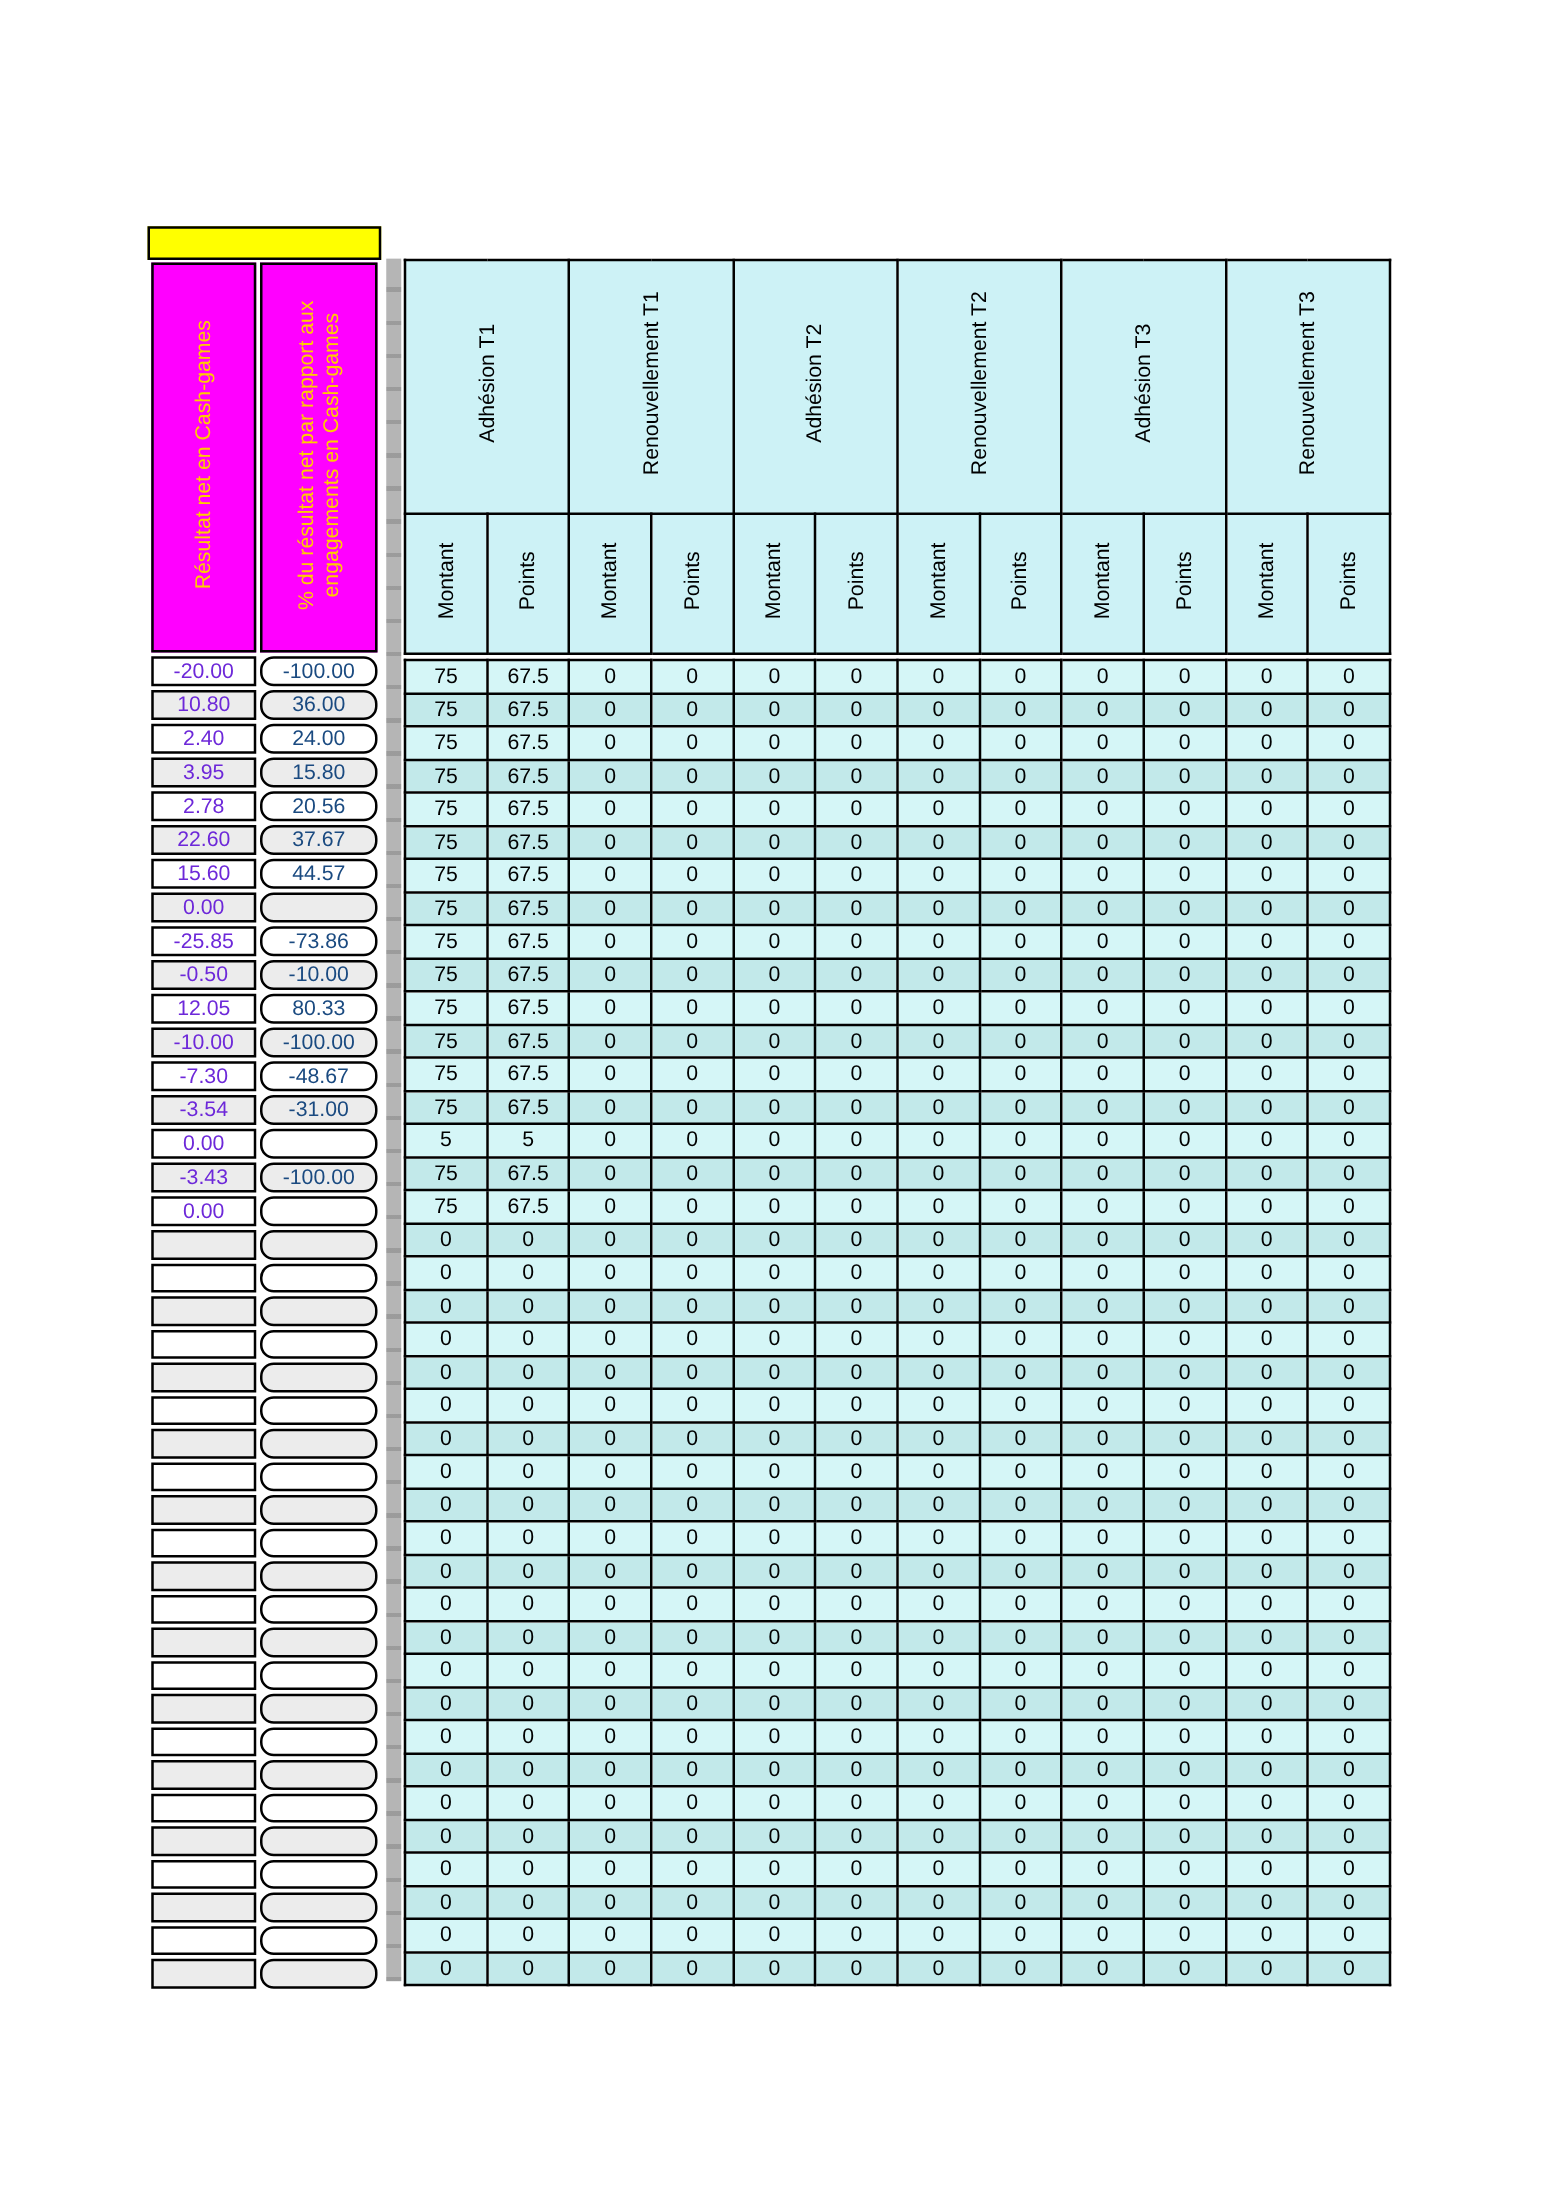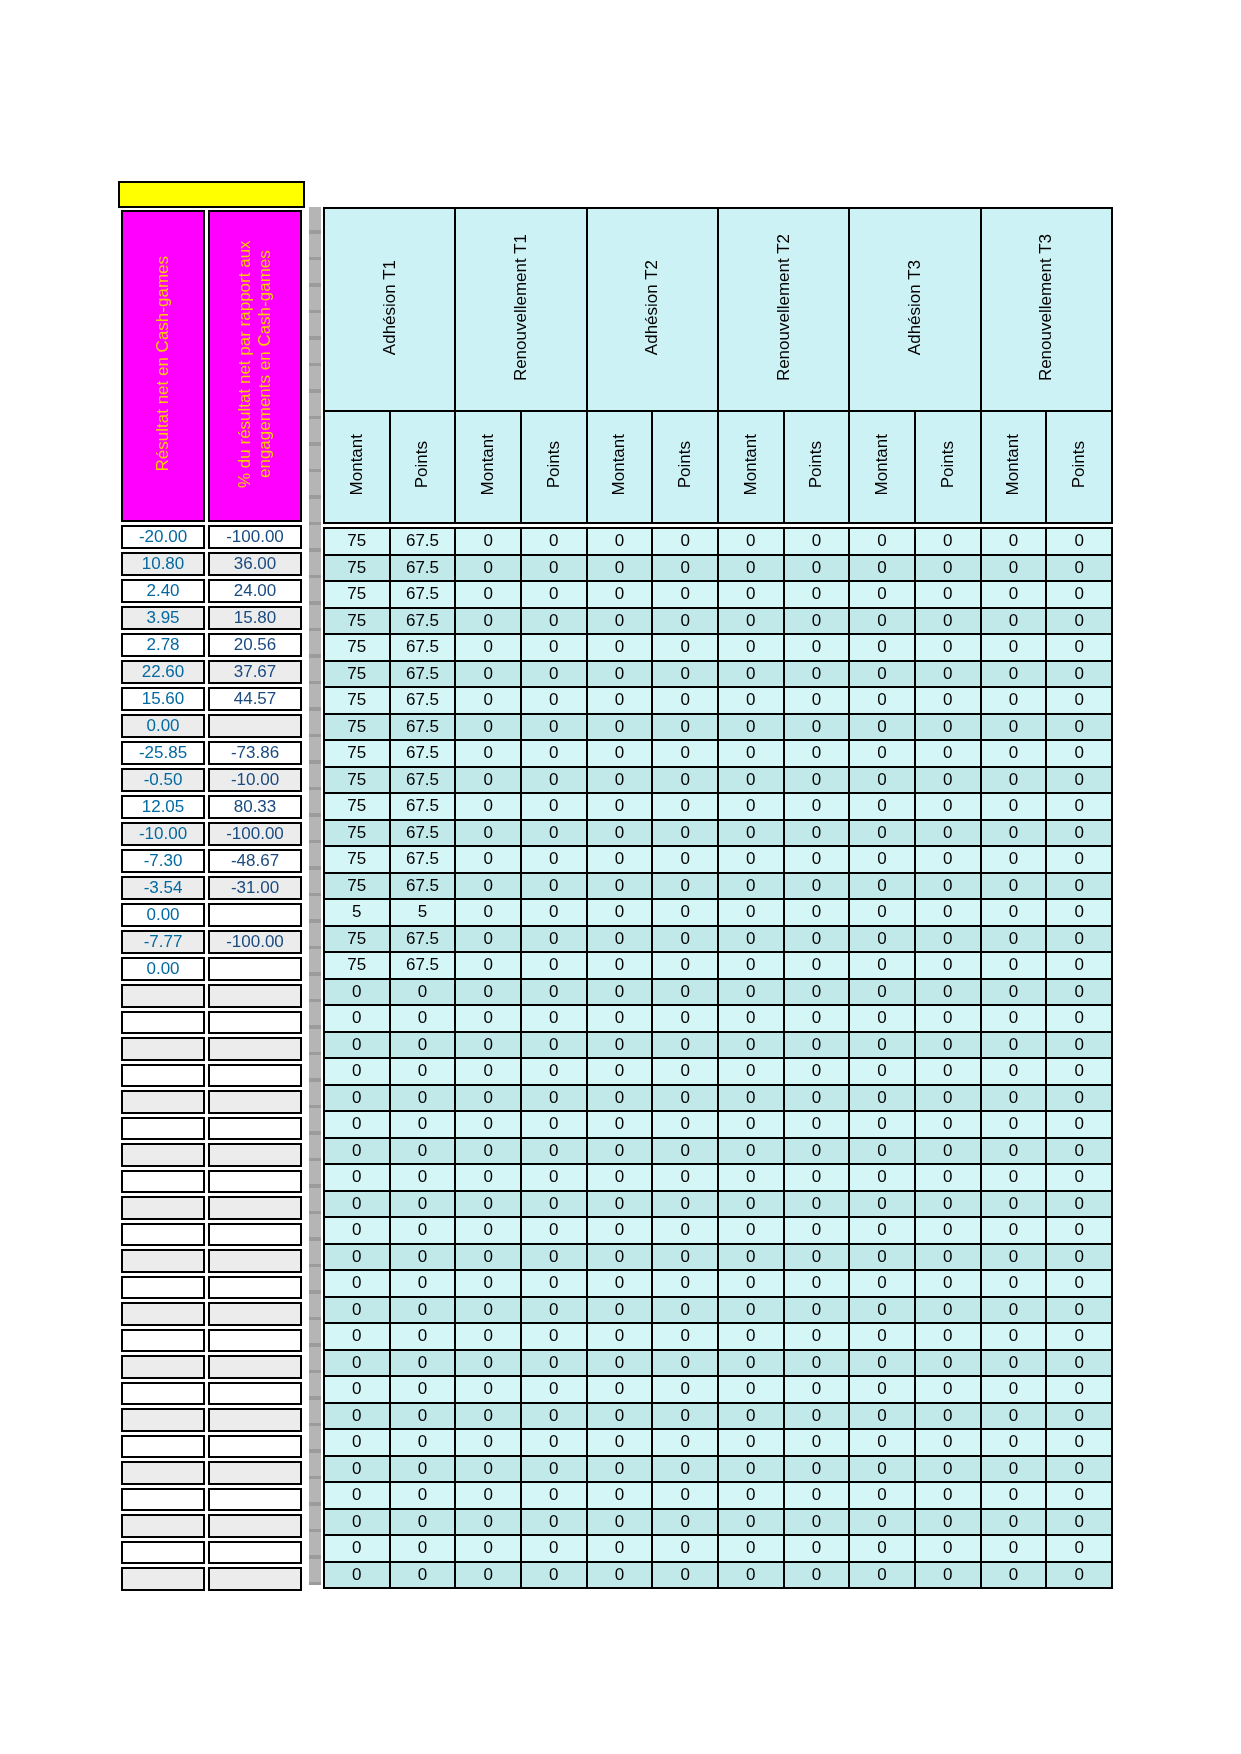--- a/index.html
+++ b/index.html
@@ -29,22 +29,22 @@
     border-collapse:separate; border-spacing:3px; table-layout:fixed;
   }
   #left-table th, #left-table td {
     border:2px solid #000; box-sizing:border-box; padding:0;
     text-align:center; vertical-align:middle; overflow:hidden;
   }
   #left-table th { width:84px; height:312px; background:var(--magenta_header);
     font-weight:normal; }
   #left-table th.pct { width:94px; }
   #left-table td { height:23.5px; font-size:17px; }
-  #left-table td.result { color:#0369a1; }
-  #left-table td.pct { color:var(--blue_text); }
+  #left-table td.result { color:#6d28d9; }
+  #left-table td.pct { color:var(--blue_text);border-radius:11px; }
   #left-table tbody tr:nth-child(odd) td { background:#ffffff; }
   #left-table tbody tr:nth-child(even) td { background:var(--gray_row); }
 
   
   #right-wrap { position:absolute; left:323px; top:207px; width:790px; }
   #right-wrap table {
     border-collapse:collapse; table-layout:fixed; width:790px;
   }
   #right-wrap th, #right-wrap td {
     border:2px solid #000; box-sizing:border-box; padding:0;
@@ -140,21 +140,21 @@
         </tr>
         <tr>
           <td class="result">-3.54</td>
           <td class="pct">-31.00</td>
         </tr>
         <tr>
           <td class="result">0.00</td>
           <td class="pct"></td>
         </tr>
         <tr>
-          <td class="result">-7.77</td>
+          <td class="result">-3.43</td>
           <td class="pct">-100.00</td>
         </tr>
         <tr>
           <td class="result">0.00</td>
           <td class="pct"></td>
         </tr>
         <tr>
           <td class="result"></td>
           <td class="pct"></td>
         </tr>

